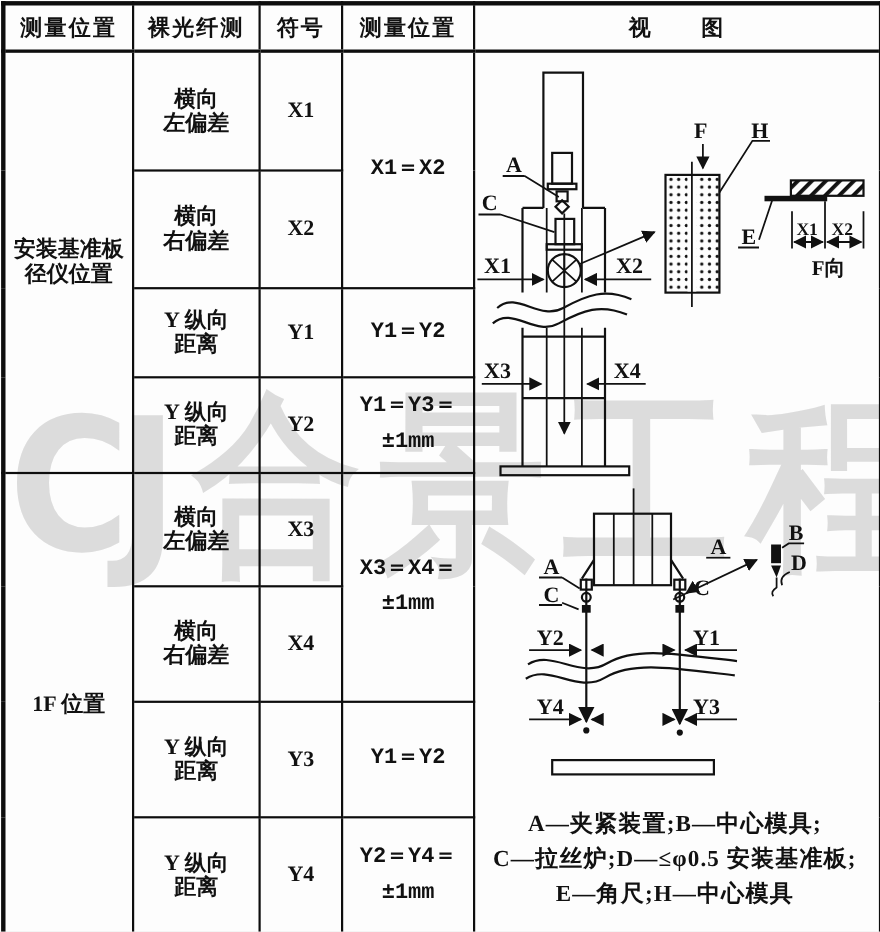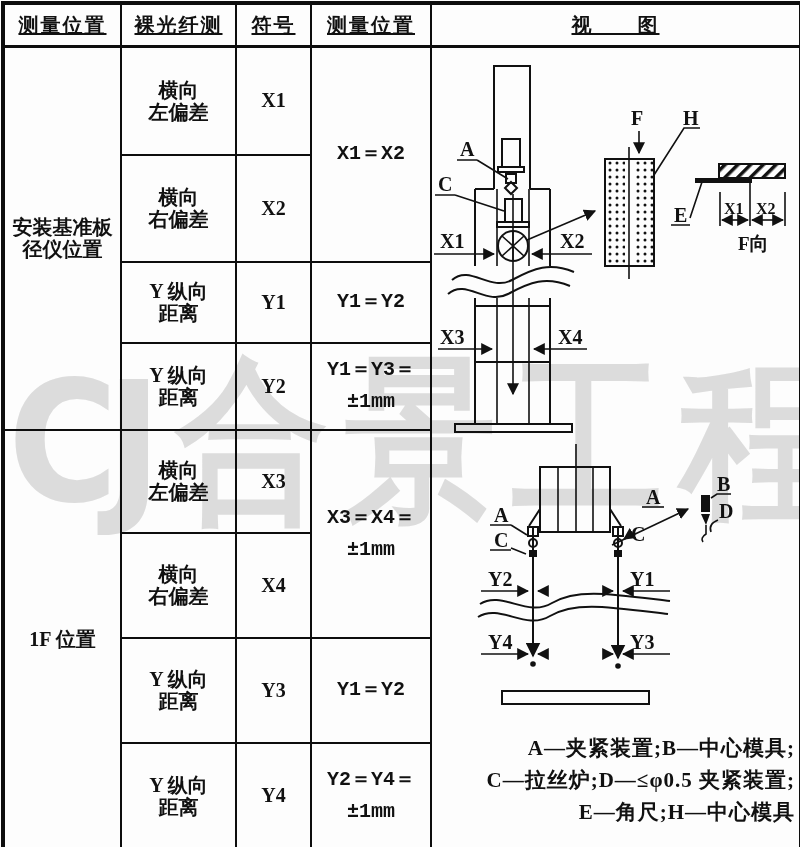--- a/index.html
+++ b/index.html
@@ -20,26 +20,26 @@
   
   table.ctl{
     position:relative;z-index:1;border-collapse:collapse;table-layout:fixed;
     width:798px;margin:1px;background:transparent;
   }
   table.ctl{border:4px solid #0d0d0d;}
   table.ctl th,table.ctl td{
     border:2px solid #0d0d0d;text-align:center;vertical-align:middle;
     font-weight:bold;font-size:20px;padding:0;background:transparent;
   }
-  table.ctl tr.head th{border-bottom:3px solid #0d0d0d;font-size:20px;height:40px;letter-spacing:2px;text-decoration:underline;}
+  table.ctl tr.head th{border-bottom:3px solid #0d0d0d;font-size:20px;height:40px;letter-spacing:2px;}
   .pre{white-space:pre-line;line-height:22px;}
   .req{line-height:32px;font-family:Liberation Mono, monospace;}
   td.diagram-cell{position:relative;vertical-align:top;padding:0;}
   .legend{
-    position:absolute;left:0;right:4px;top:684px;text-align:right;
+    position:absolute;left:0;right:4px;top:684px;text-align:center;
     font-size:21px;font-weight:bold;line-height:32px;letter-spacing:1px;
   }
   
   svg.draw{position:absolute;left:0;top:0;}
   svg.draw .ln{stroke:#111;stroke-width:2;fill:none;}
   svg.draw .thin{stroke:#111;stroke-width:1.6;fill:none;}
   svg.draw .fill{fill:#111;stroke:none;}
   svg.draw text{font-family:"Liberation Serif","DejaVu Serif",serif;font-weight:bold;fill:#111;font-size:20px;}
   svg.draw text.sm{font-size:16px;}
   svg.draw text.cjk{font-size:19px;}
@@ -220,21 +220,21 @@
             <text x="198" y="601">Y3</text>
             <line class="thin" x1="238" y1="606" x2="191" y2="606" marker-end="url(#ar)"></line>
             <line class="thin" x1="171" y1="606" x2="181" y2="606" marker-end="url(#ar)"></line>
 
             <rect class="ln" x="70" y="643" width="147" height="13"></rect>
           </g>
         </svg>
 
         <div class="legend">
           <div>A—夹紧装置;B—中心模具;</div>
-          <div>C—拉丝炉;D—≤φ0.5 夹紧装置;</div>
+          <div>C—拉丝炉;D—≤φ0.5 安装基准板;</div>
           <div>E—角尺;H—中心模具</div>
         </div>
       </td>
     </tr>
 
     <tr style="height:107px">
       <td class="pre">横向
 右偏差</td>
       <td>X2</td>
     </tr>

